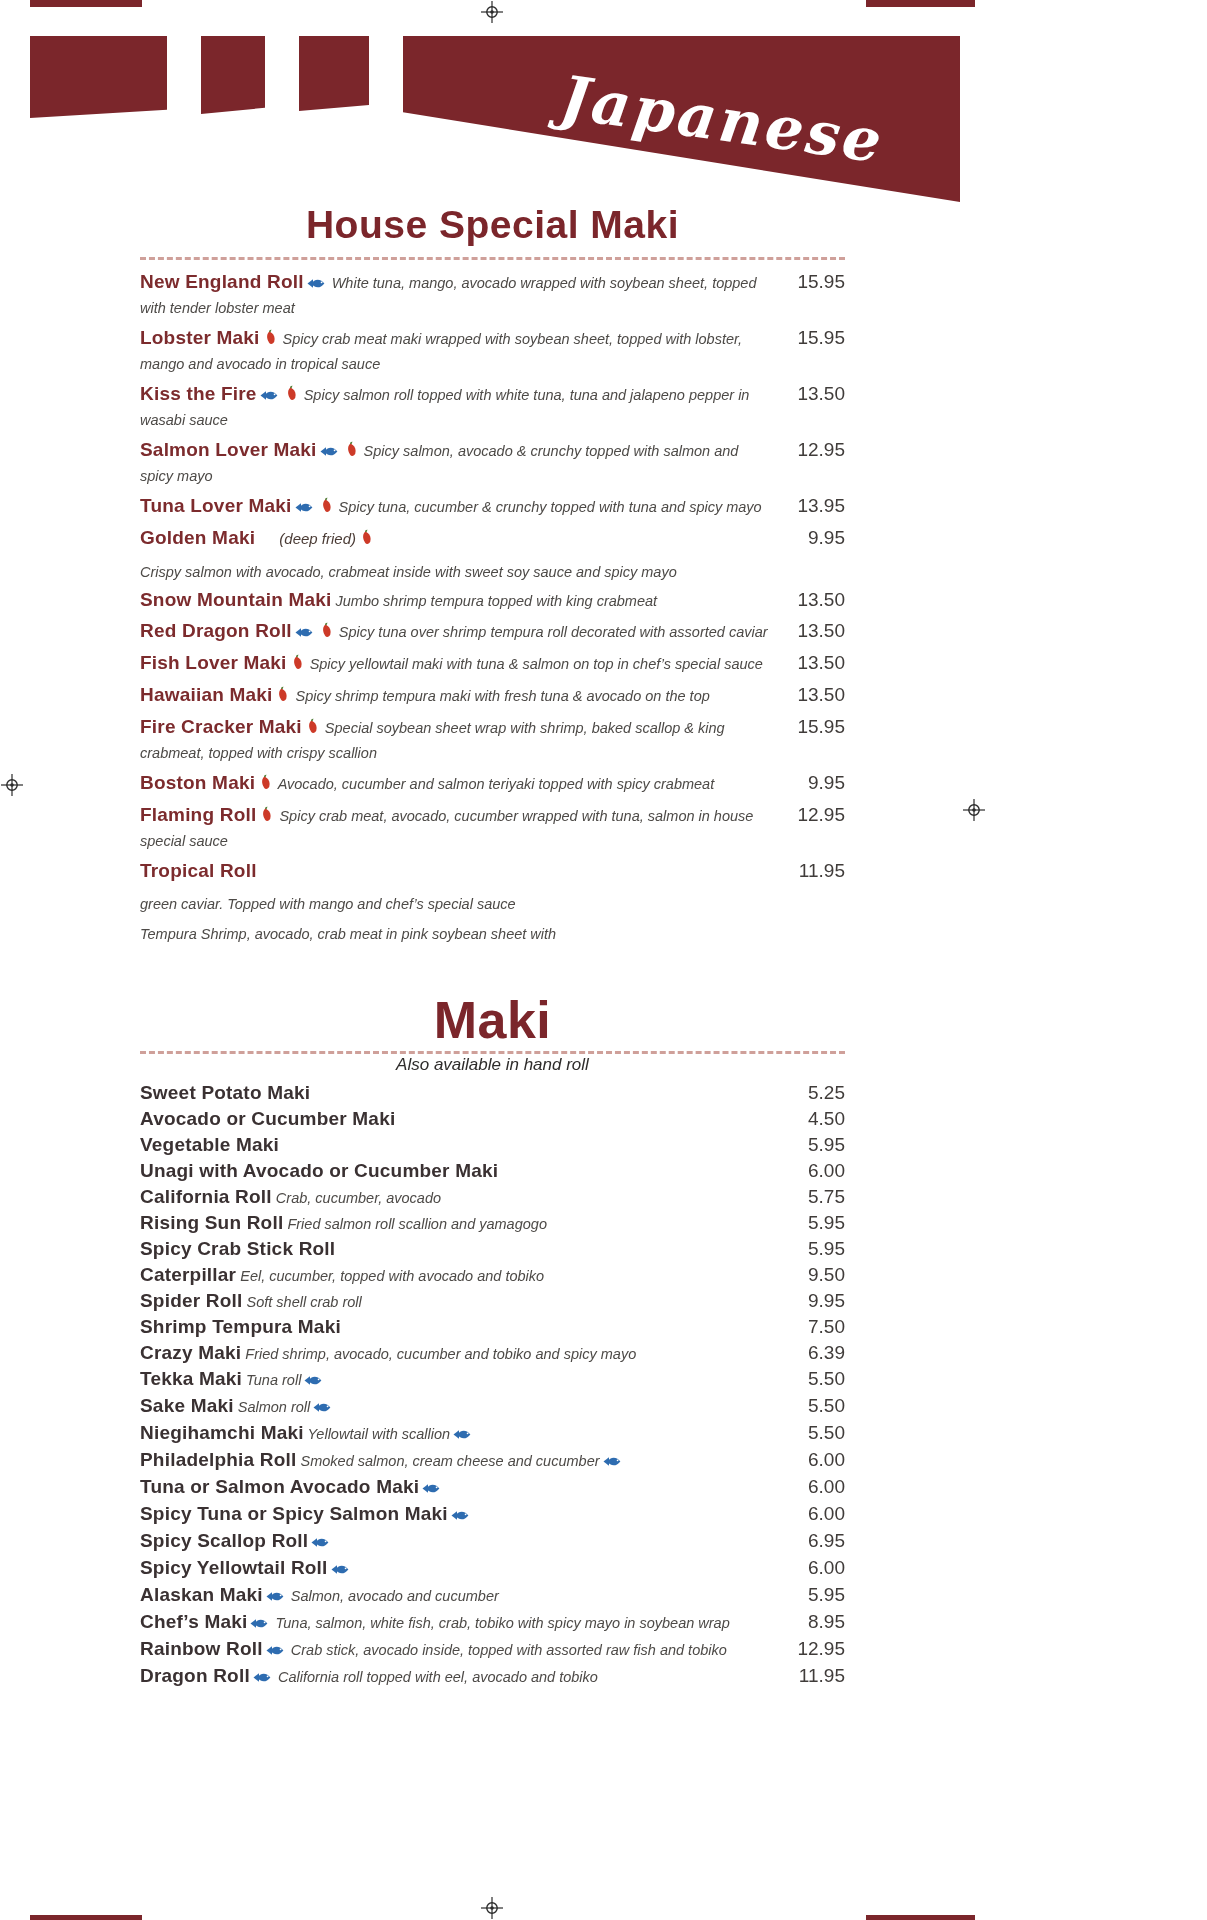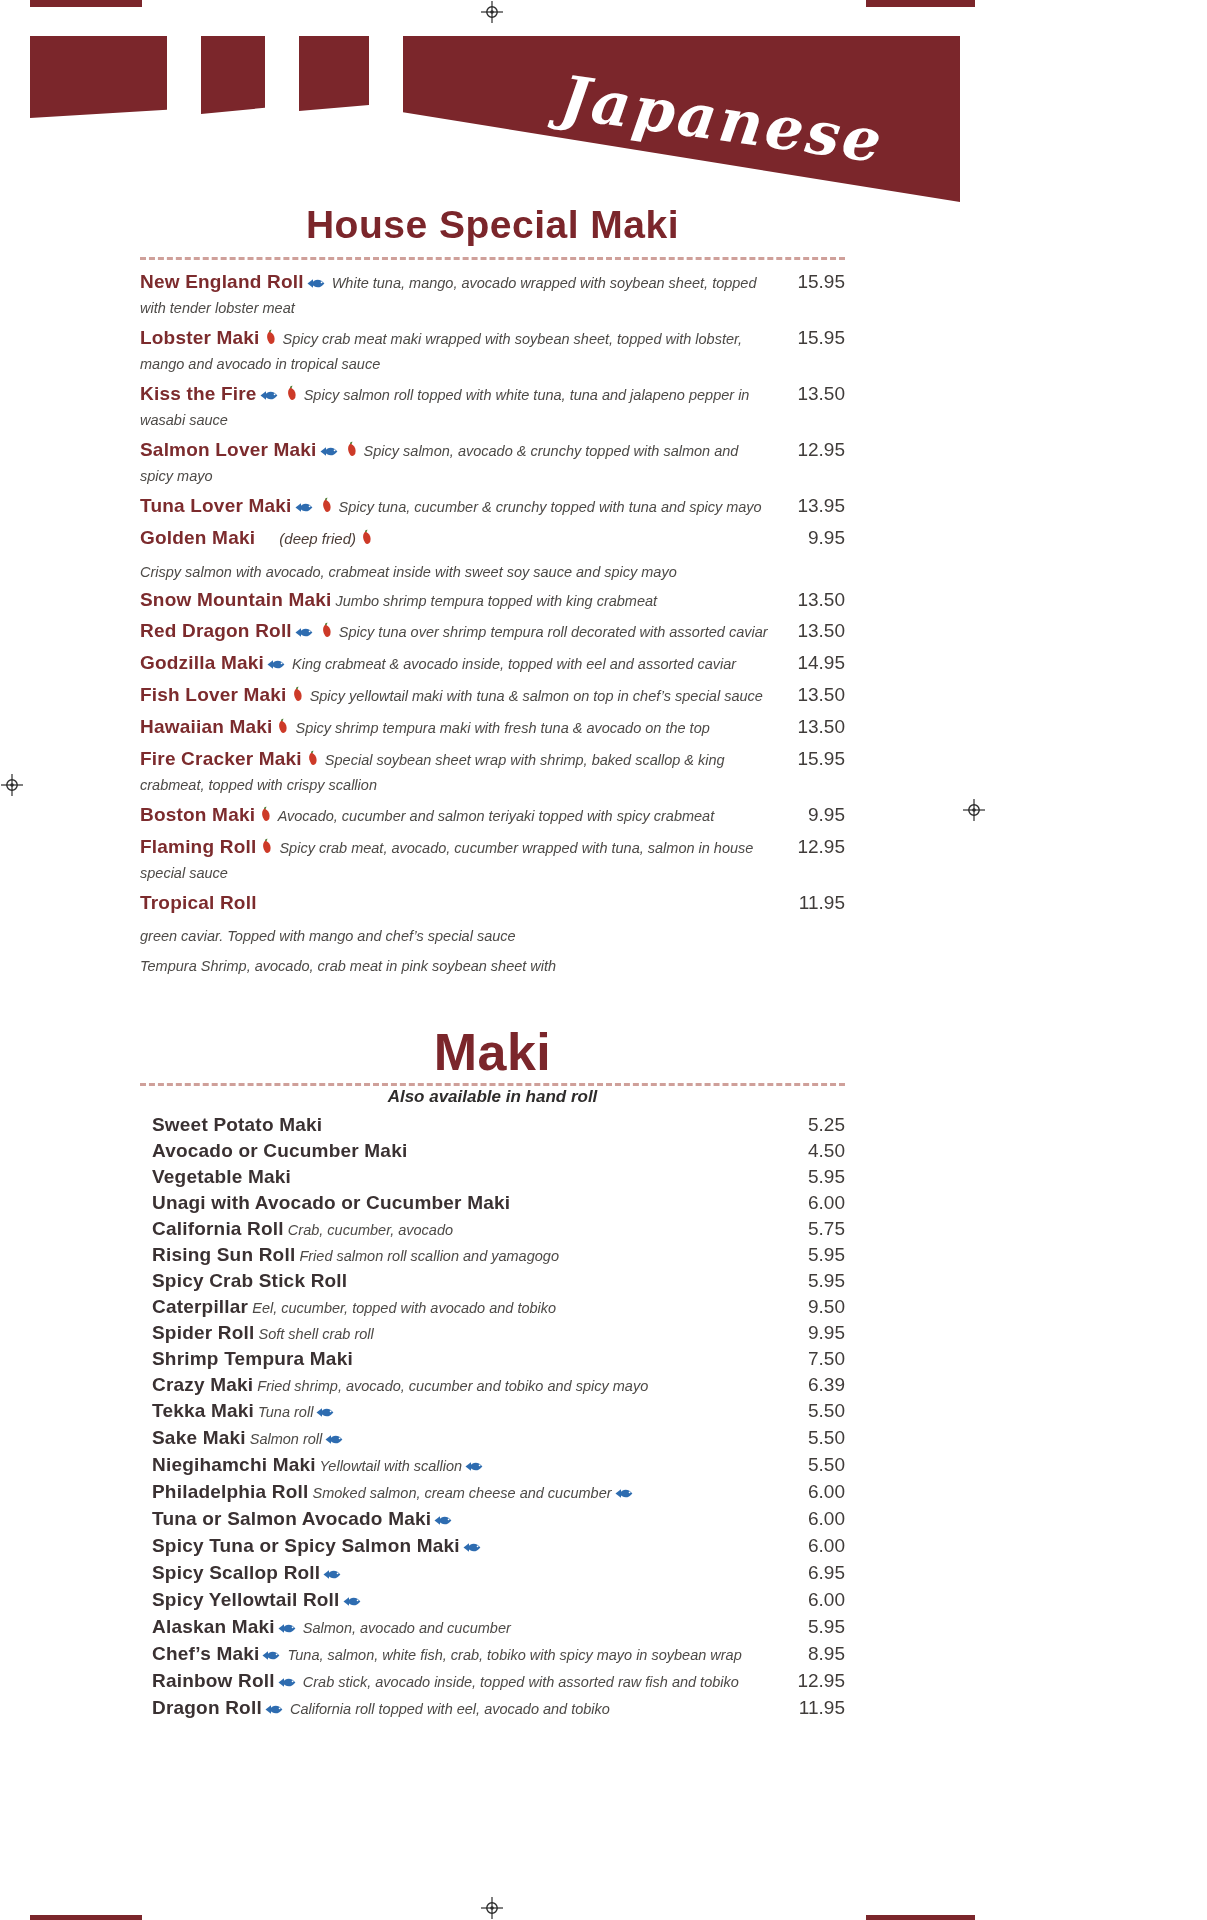--- a/index.html
+++ b/index.html
@@ -35,27 +35,27 @@
   .content{position:absolute;left:140px;top:196px;width:705px;}
   .section-title{
     margin:7px;text-align:center;color:var(--maroon);
     font-weight:bold;letter-spacing:0.5px;
   }
   .sec-house .section-title{font-size:39px;line-height:1.15;margin-bottom:9px;}
   .sec-maki{margin-top:48px;}
   .sec-maki .section-title{font-size:52px;line-height:1.1;margin-bottom:2px;}
   .dash{border:0;border-top:3px dashed var(--dash);margin:0 0 10px;}
   .sec-maki .dash{margin-bottom:1px;}
-  .subtitle{text-align:center;font-style:italic;font-size:17px;color:#2e2c2b;margin:0 0 6px;font-weight:bold;}
+  .subtitle{text-align:center;font-style:italic;font-size:17px;color:#2e2c2b;margin:0 0 6px;}
   .mi{display:flex;align-items:flex-start;}
   .sec-house .mi{margin-bottom:6px;}
   .sec-maki .mi{margin-bottom:1px;}
   .mi-main{flex:1;padding-right:14px;line-height:24px;}
   .mi-name{font-weight:bold;font-size:19px;color:var(--name-house);letter-spacing:0.2px;}
-  .sec-maki .mi-name{color:var(--name-maki);margin-left:12px;}
+  .sec-maki .mi-name{color:var(--name-maki);}
   .mi-note{font-style:italic;font-size:15px;color:#4a3b35;padding-left:20px;}
   .mi-desc{font-style:italic;font-size:14.5px;color:var(--desc);}
   .mi-block{font-style:italic;font-size:14.5px;color:var(--desc);line-height:19px;margin-top:11px;}
   .mi-price{flex:none;width:62px;text-align:right;font-size:19px;color:var(--price);line-height:24px;}
   .icon{display:inline-block;vertical-align:-1px;margin:0 3px;}
 </style>
 </head>
 <body>
 
 <div>
@@ -175,28 +175,20 @@
     <path d="M0.5,5.5 L6,1.2 L6,9.8 Z" fill="#2e6cb0"></path>
     <path d="M4.5,5.5 C6.5,1.8 11,0.8 14,2.6 C16,3.8 17.3,5.5 17.3,5.5 C17.3,5.5 16,7.2 14,8.4 C11,10.2 6.5,9.2 4.5,5.5 Z" fill="#2e6cb0"></path>
     <circle cx="14.6" cy="4.3" r="0.9" fill="#ffffff"></circle>
               </svg></span><span class="icon"><svg width="13" height="16" viewBox="0 0 13 16">
     <path d="M6.2,3.4 C5.6,1.8 6.6,0.6 8.6,0.8 C7.9,1.7 7.8,2.5 7.7,3.4 Z" fill="#55803a"></path>
     <path d="M6.7,2.8 C10.2,4.4 12.5,8 11.3,12.2 C10.5,14.9 7.6,15.8 6.3,13.9 C5.1,12 3.3,8.6 4.5,5.2 C5,3.8 5.7,2.9 6.7,2.8 Z" fill="#cd3a28"></path>
               </svg></span><span class="mi-desc"> Spicy tuna over shrimp tempura roll decorated with assorted caviar</span></div>
           <div class="mi-price">13.50</div>
         </div>
         <div class="mi">
-          <div class="mi-main"><span class="mi-name">Godzilla Maki</span><span class="icon"><svg width="18" height="11" viewBox="0 0 18 11">
-    <path d="M0.5,5.5 L6,1.2 L6,9.8 Z" fill="#2e6cb0"></path>
-    <path d="M4.5,5.5 C6.5,1.8 11,0.8 14,2.6 C16,3.8 17.3,5.5 17.3,5.5 C17.3,5.5 16,7.2 14,8.4 C11,10.2 6.5,9.2 4.5,5.5 Z" fill="#2e6cb0"></path>
-    <circle cx="14.6" cy="4.3" r="0.9" fill="#ffffff"></circle>
-              </svg></span><span class="mi-desc"> King crabmeat &amp; avocado inside, topped with eel and assorted caviar</span></div>
-          <div class="mi-price">14.95</div>
-        </div>
-        <div class="mi">
           <div class="mi-main"><span class="mi-name">Fish Lover Maki</span><span class="icon"><svg width="13" height="16" viewBox="0 0 13 16">
     <path d="M6.2,3.4 C5.6,1.8 6.6,0.6 8.6,0.8 C7.9,1.7 7.8,2.5 7.7,3.4 Z" fill="#55803a"></path>
     <path d="M6.7,2.8 C10.2,4.4 12.5,8 11.3,12.2 C10.5,14.9 7.6,15.8 6.3,13.9 C5.1,12 3.3,8.6 4.5,5.2 C5,3.8 5.7,2.9 6.7,2.8 Z" fill="#cd3a28"></path>
               </svg></span><span class="mi-desc"> Spicy yellowtail maki with tuna &amp; salmon on top in chef’s special sauce</span></div>
           <div class="mi-price">13.50</div>
         </div>
         <div class="mi">
           <div class="mi-main"><span class="mi-name">Hawaiian Maki</span><span class="icon"><svg width="13" height="16" viewBox="0 0 13 16">
     <path d="M6.2,3.4 C5.6,1.8 6.6,0.6 8.6,0.8 C7.9,1.7 7.8,2.5 7.7,3.4 Z" fill="#55803a"></path>
     <path d="M6.7,2.8 C10.2,4.4 12.5,8 11.3,12.2 C10.5,14.9 7.6,15.8 6.3,13.9 C5.1,12 3.3,8.6 4.5,5.2 C5,3.8 5.7,2.9 6.7,2.8 Z" fill="#cd3a28"></path>

